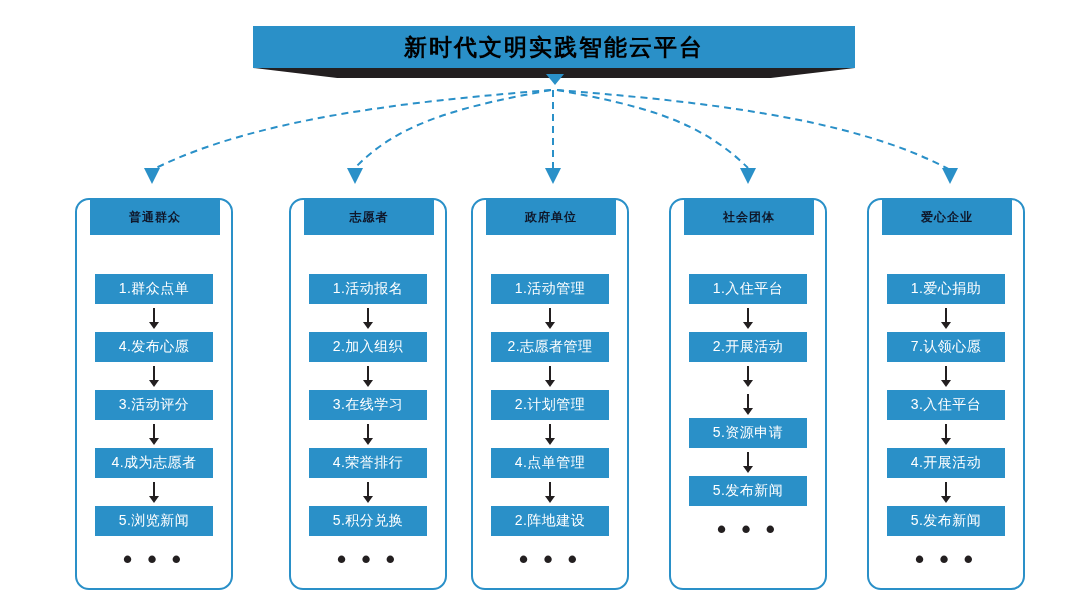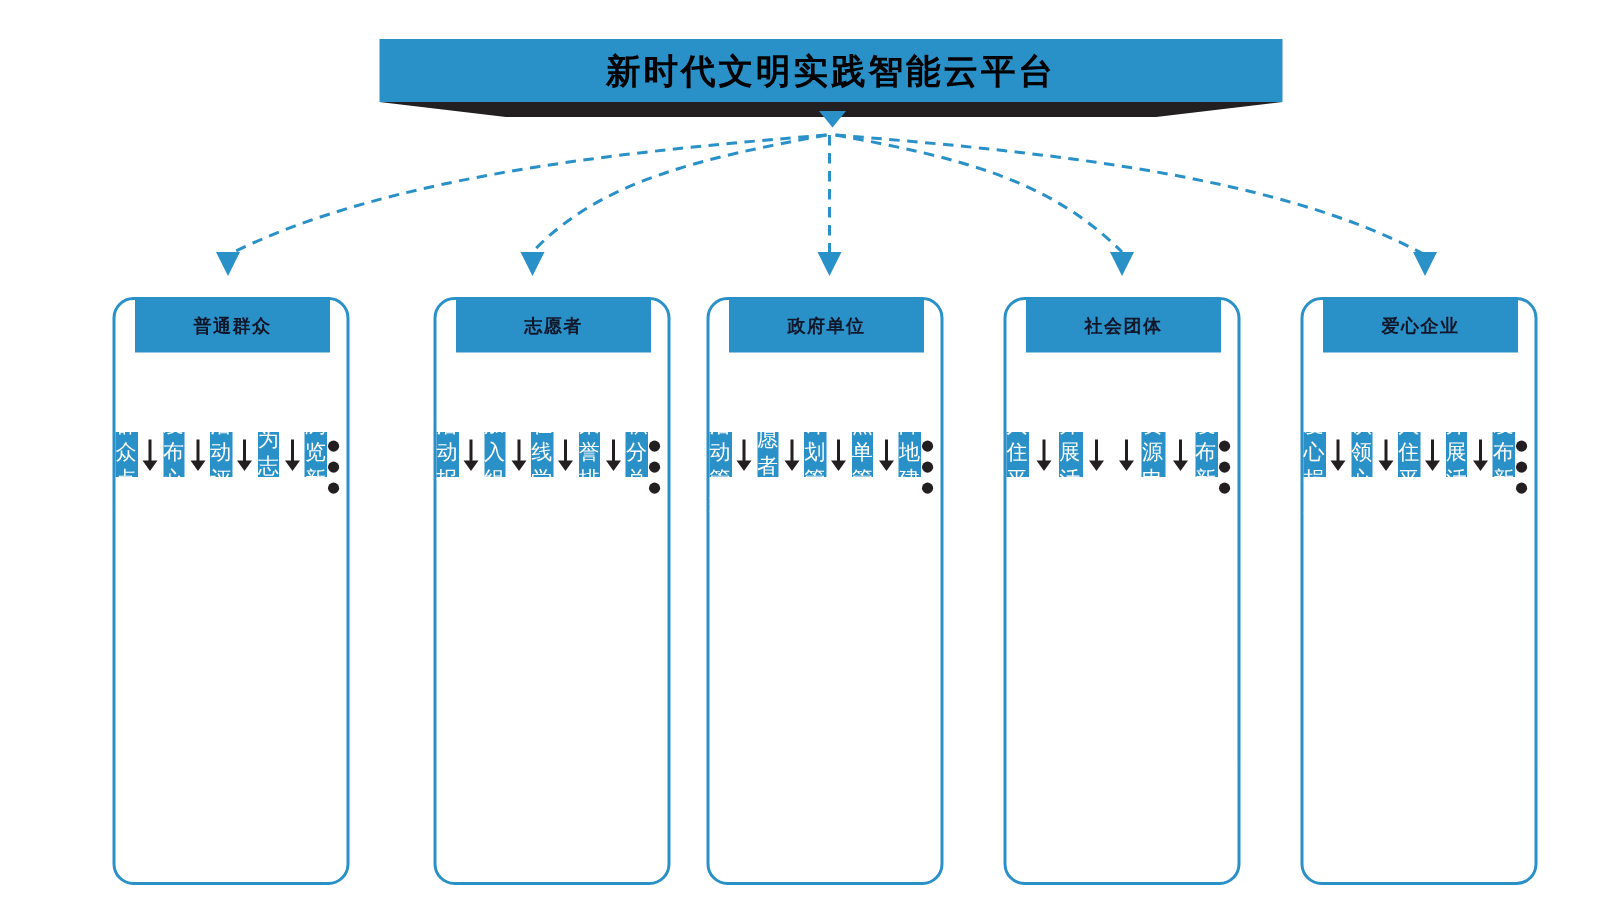--- a/index.html
+++ b/index.html
@@ -102,21 +102,21 @@
     justify-content: center;
     box-sizing: border-box;
   }
 
   .items {
     position: absolute;
     left: 0;
     top: 74px;
     width: 100%;
     display: flex;
-    flex-direction: row;
+    flex-direction: column;
     align-items: center;
   }
 
   .item-box {
     width: 118px;
     height: 30px;
     background: #2a90c8;
     color: #ffffff;
     font-size: 14px;
     display: flex;
@@ -249,21 +249,21 @@
       <div class="item-box">1.活动管理</div>
       <div class="down-arrow">
           <span class="shaft"></span>
           <span class="head"></span>
         </div>
       <div class="item-box">2.志愿者管理</div>
       <div class="down-arrow">
           <span class="shaft"></span>
           <span class="head"></span>
         </div>
-      <div class="item-box">3.计划管理</div>
+      <div class="item-box">2.计划管理</div>
       <div class="down-arrow">
           <span class="shaft"></span>
           <span class="head"></span>
         </div>
       <div class="item-box">4.点单管理</div>
       <div class="down-arrow">
           <span class="shaft"></span>
           <span class="head"></span>
         </div>
       <div class="item-box">2.阵地建设</div>
@@ -299,21 +299,21 @@
   </div>
 
   <div class="column col-4">
     <div class="col-header">爱心企业</div>
     <div class="items">
       <div class="item-box">1.爱心捐助</div>
       <div class="down-arrow">
           <span class="shaft"></span>
           <span class="head"></span>
         </div>
-      <div class="item-box">9.认领心愿</div>
+      <div class="item-box">7.认领心愿</div>
       <div class="down-arrow">
           <span class="shaft"></span>
           <span class="head"></span>
         </div>
       <div class="item-box">3.入住平台</div>
       <div class="down-arrow">
           <span class="shaft"></span>
           <span class="head"></span>
         </div>
       <div class="item-box">4.开展活动</div>

